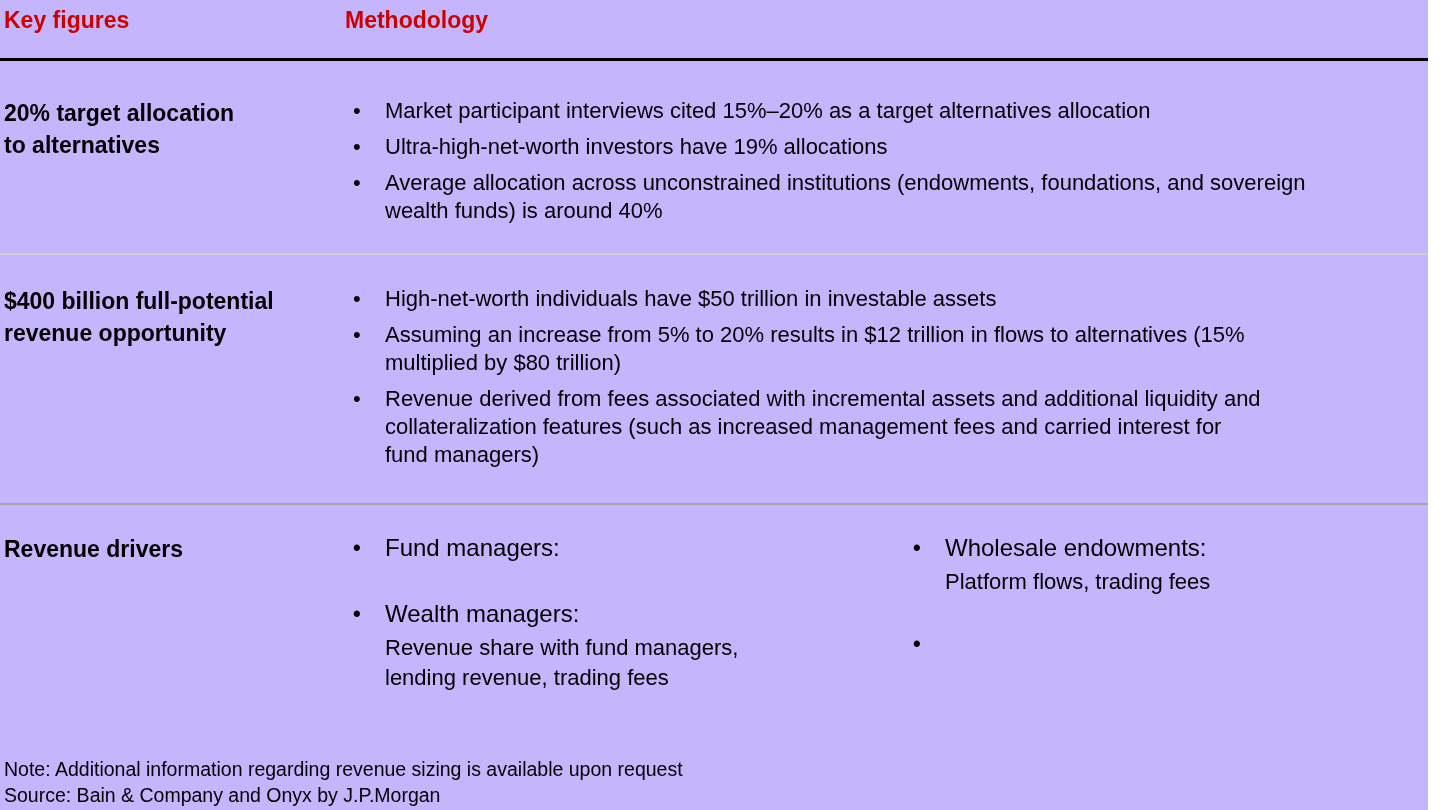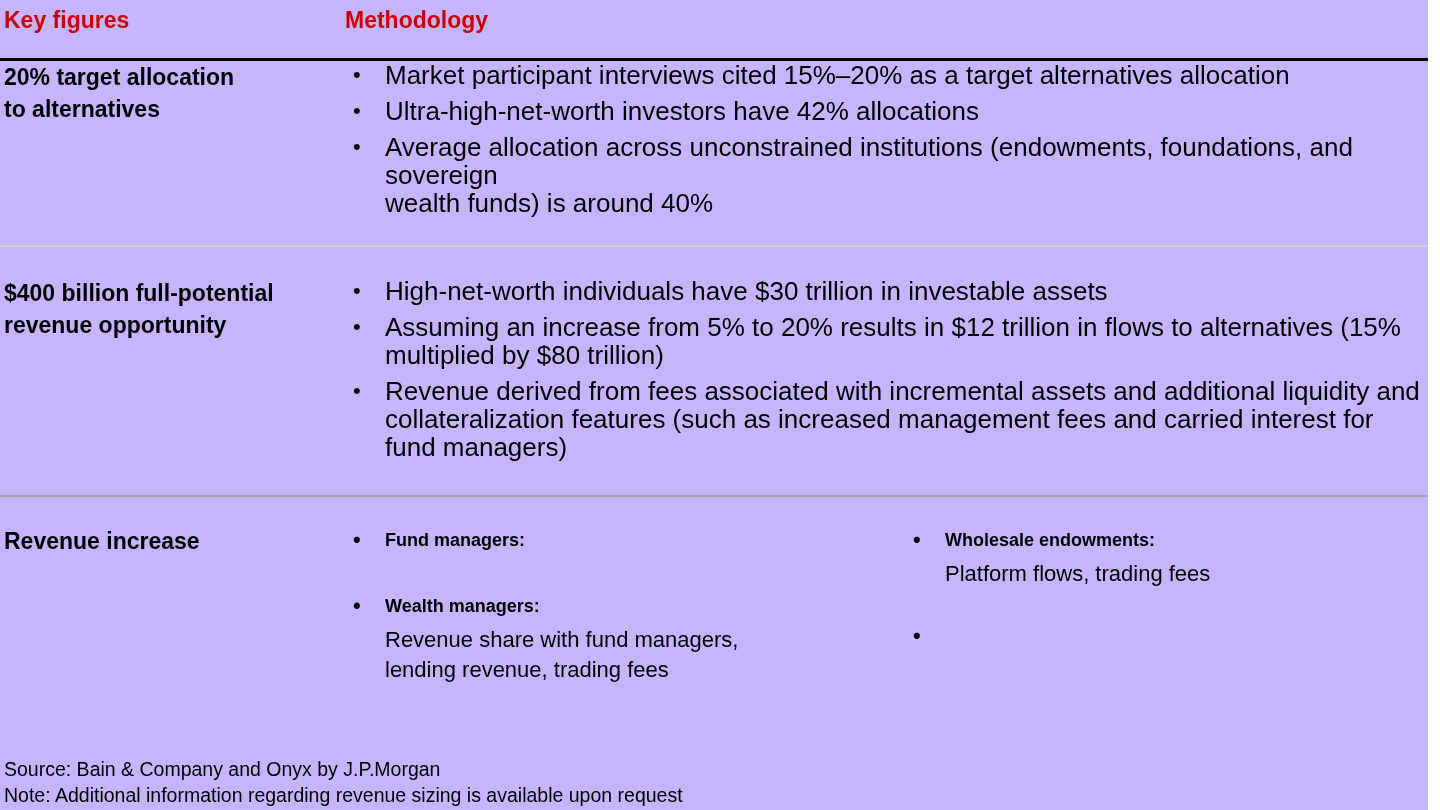--- a/index.html
+++ b/index.html
@@ -30,21 +30,21 @@
   }
   .divider { height:2px; background:#cfcfcf; }
   .divider-2 { background:#a6a6a6; }
 
   
   .trow {
     display:grid;
     grid-template-columns:341px 1fr;
     padding-left:4px;
   }
-  .row-1 { padding-bottom:28px; }
+  .row-1 { padding-top:36px; padding-bottom:28px; }
   .row-2 { padding-top:30px; padding-bottom:34px; }
   .row-3 { padding-top:28px; }
   .row-label {
     font-size:23px;
     font-weight:bold;
     line-height:32px;
     white-space:pre-line;
     padding-right:16px;
   }
   
@@ -54,21 +54,21 @@
     margin-bottom:8px;
   }
   .bullet:last-child { margin-bottom:0; }
   .dot {
     flex:0 0 32px;
     padding-left:8px;
     font-size:22px;
     line-height:28px;
   }
   .btext {
-    font-size:26px;
+    font-size:22px;
     line-height:28px;
     white-space:pre-line;
     flex:1 1 auto;
   }
   
   .drivers-grid {
     display:grid;
     grid-template-columns:560px 1fr;
     align-items:start;
   }
@@ -79,22 +79,22 @@
   }
   .driver-item:last-child { margin-bottom:0; }
   .driver-dot {
     flex:0 0 32px;
     padding-left:8px;
     font-size:22px;
     line-height:30px;
     font-weight:bold;
   }
   .driver-title {
-    font-size:18px;
-    font-weight:bold;
+    font-size:24px;
+    font-weight:normal;
     line-height:30px;
     margin-bottom:4px;
   }
   .driver-desc {
     font-size:22px;
     line-height:30px;
     white-space:pre-line;
   }
   
   .footer {
@@ -120,58 +120,58 @@
   <div class="trow row-1">
     <div class="row-label">20% target allocation
 to alternatives</div>
     <div class="bullets">
       <div class="bullet">
         <span class="dot">•</span>
         <span class="btext">Market participant interviews cited 15%–20% as a target alternatives allocation</span>
       </div>
       <div class="bullet">
         <span class="dot">•</span>
-        <span class="btext">Ultra-high-net-worth investors have 42% allocations</span>
+        <span class="btext">Ultra-high-net-worth investors have 19% allocations</span>
       </div>
       <div class="bullet">
         <span class="dot">•</span>
         <span class="btext">Average allocation across unconstrained institutions (endowments, foundations, and sovereign
 wealth funds) is around 40%</span>
       </div>
     </div>
   </div>
 
   <div class="divider"></div>
 
   <div class="trow row-2">
     <div class="row-label">$400 billion full-potential
 revenue opportunity</div>
     <div class="bullets">
       <div class="bullet">
         <span class="dot">•</span>
-        <span class="btext">High-net-worth individuals have $30 trillion in investable assets</span>
+        <span class="btext">High-net-worth individuals have $50 trillion in investable assets</span>
       </div>
       <div class="bullet">
         <span class="dot">•</span>
         <span class="btext">Assuming an increase from 5% to 20% results in $12 trillion in flows to alternatives (15%
 multiplied by $80 trillion)</span>
       </div>
       <div class="bullet">
         <span class="dot">•</span>
         <span class="btext">Revenue derived from fees associated with incremental assets and additional liquidity and
 collateralization features (such as increased management fees and carried interest for
 fund managers)</span>
       </div>
     </div>
   </div>
 
   <div class="divider divider-2"></div>
 
   <div class="trow row-3">
-    <div class="row-label">Revenue increase</div>
+    <div class="row-label">Revenue drivers</div>
     <div class="drivers-grid">
 
       <div class="drivers-col">
         <div class="driver-item">
           <span class="driver-dot">•</span>
           <div class="driver-body">
             <div class="driver-title">Fund managers:</div>
           </div>
         </div>
         <div class="driver-item">
@@ -194,17 +194,17 @@
         </div>
         <div class="driver-item">
           <span class="driver-dot">•</span>
         </div>
       </div>
 
     </div>
   </div>
 
   <div class="footer">
+    <div>Note: Additional information regarding revenue sizing is available upon request</div>
     <div>Source: Bain &amp; Company and Onyx by J.P.Morgan</div>
-    <div>Note: Additional information regarding revenue sizing is available upon request</div>
   </div>
 
 </div>
 
 </body></html>

